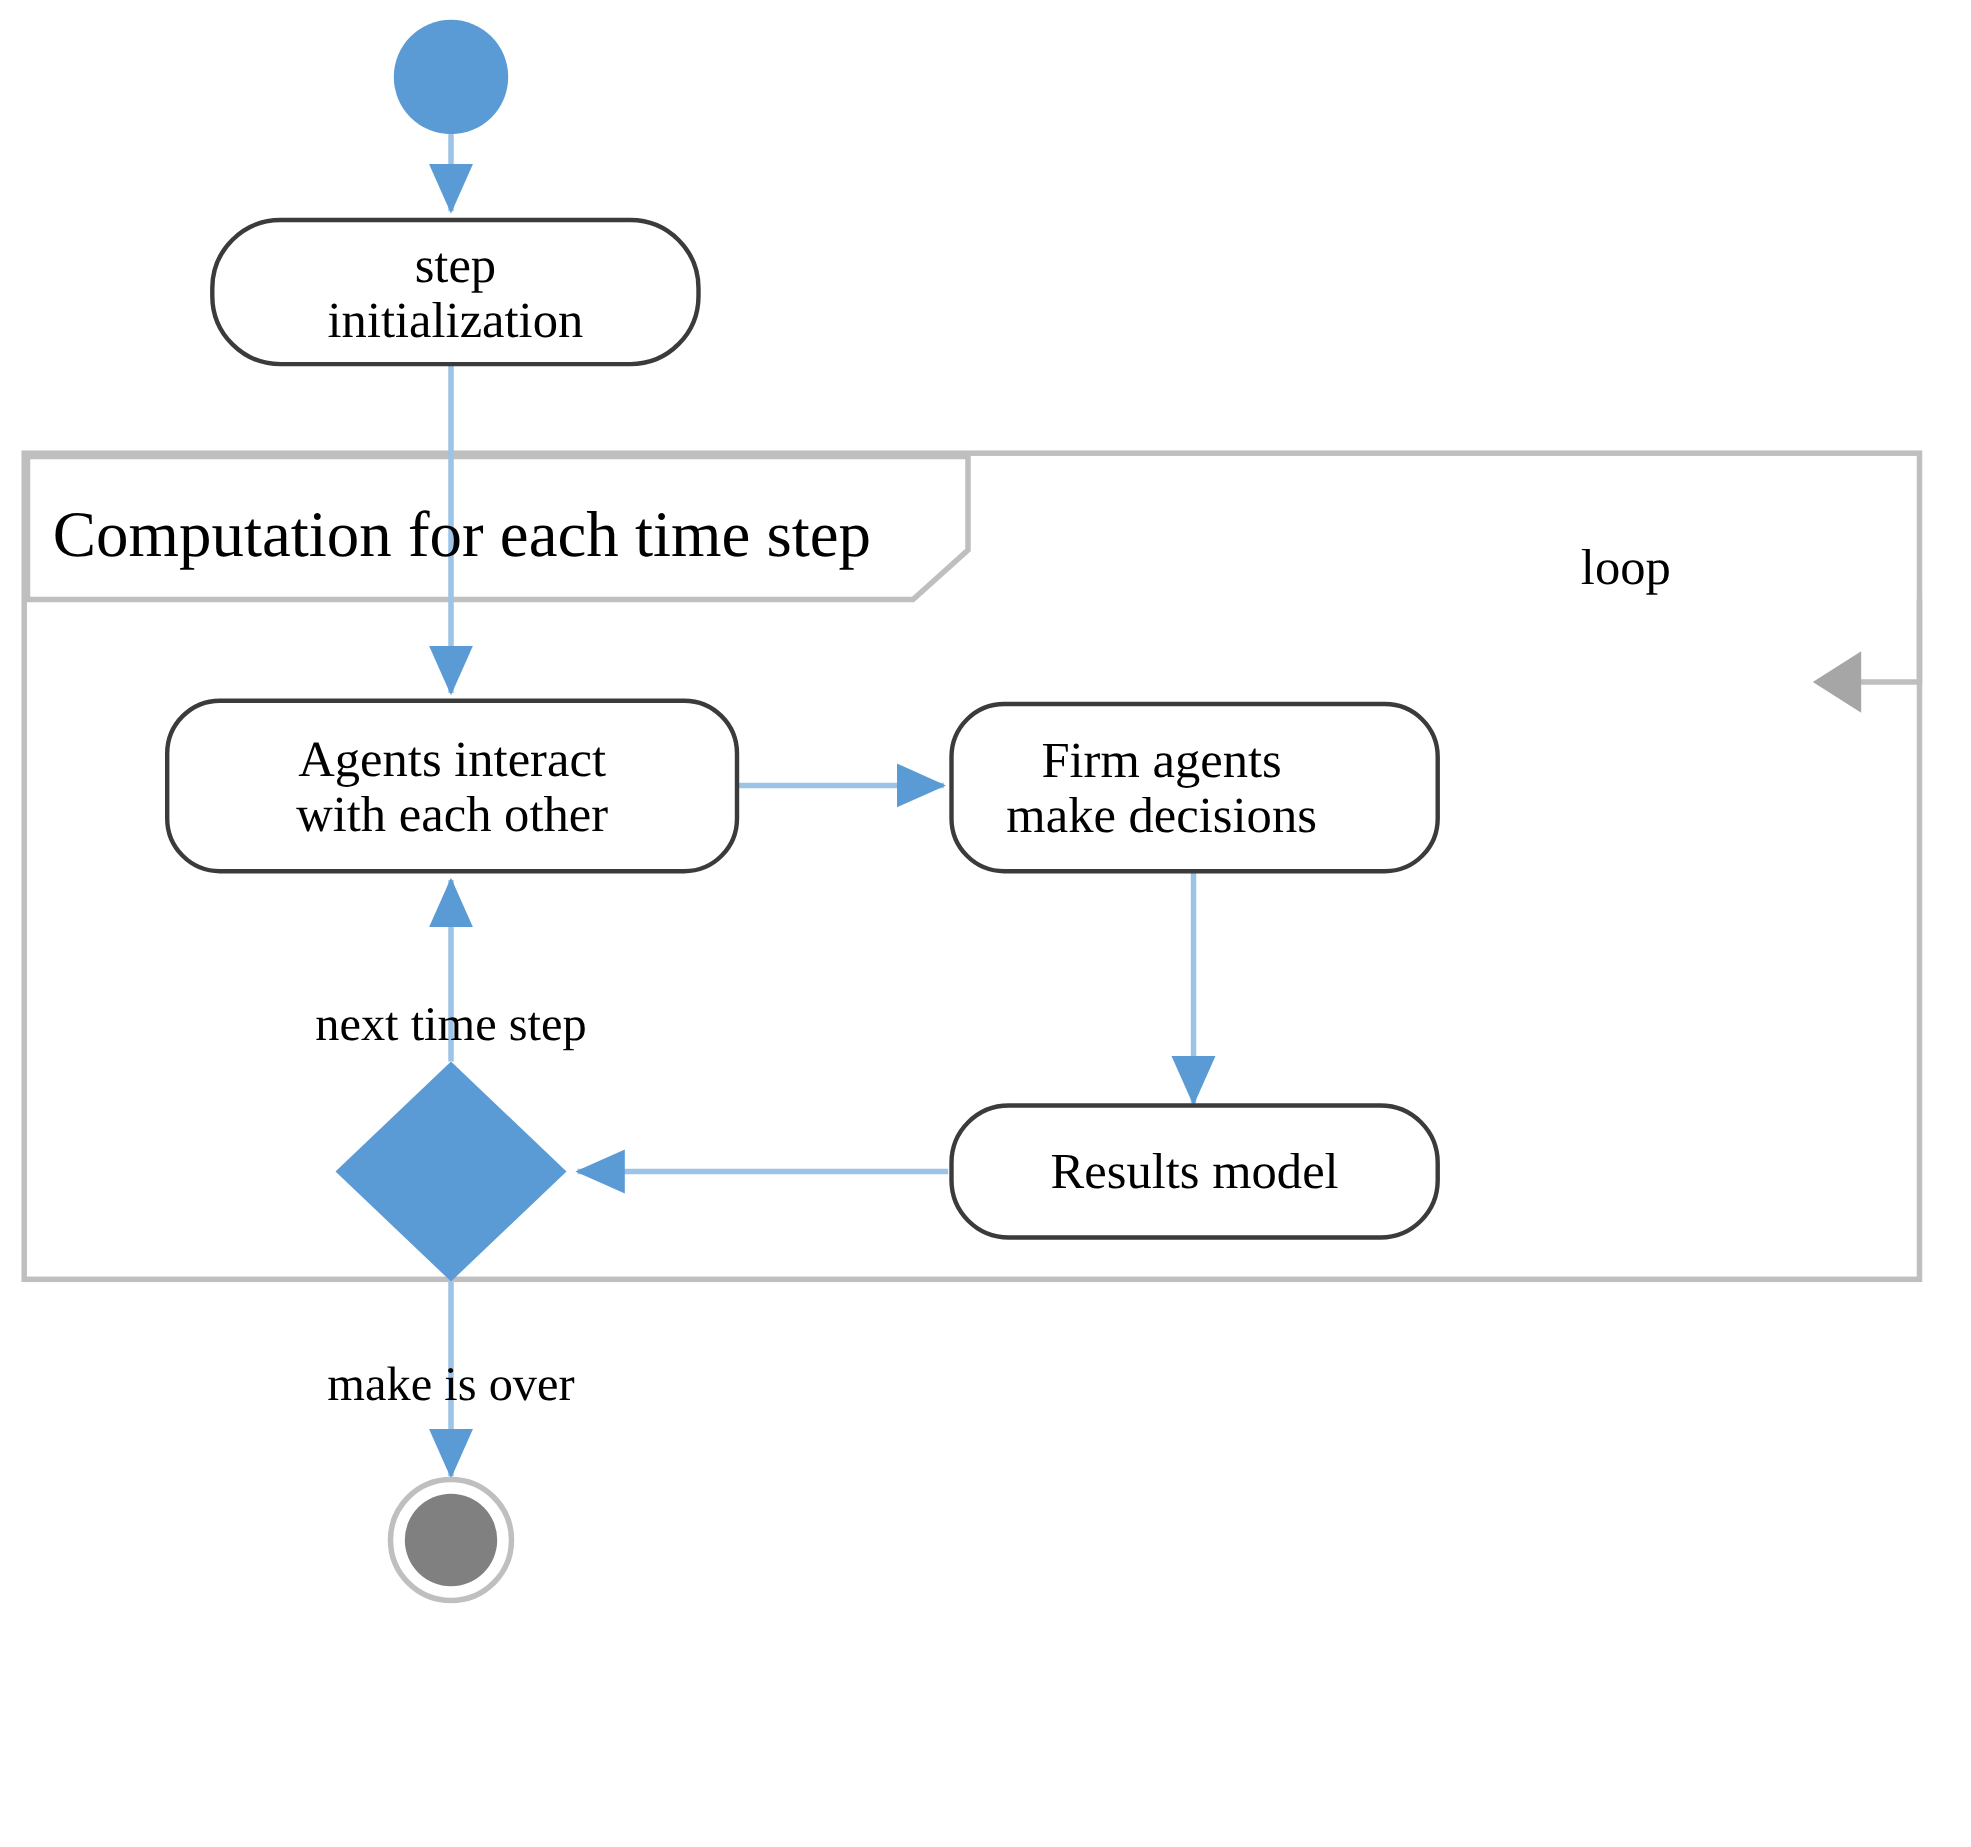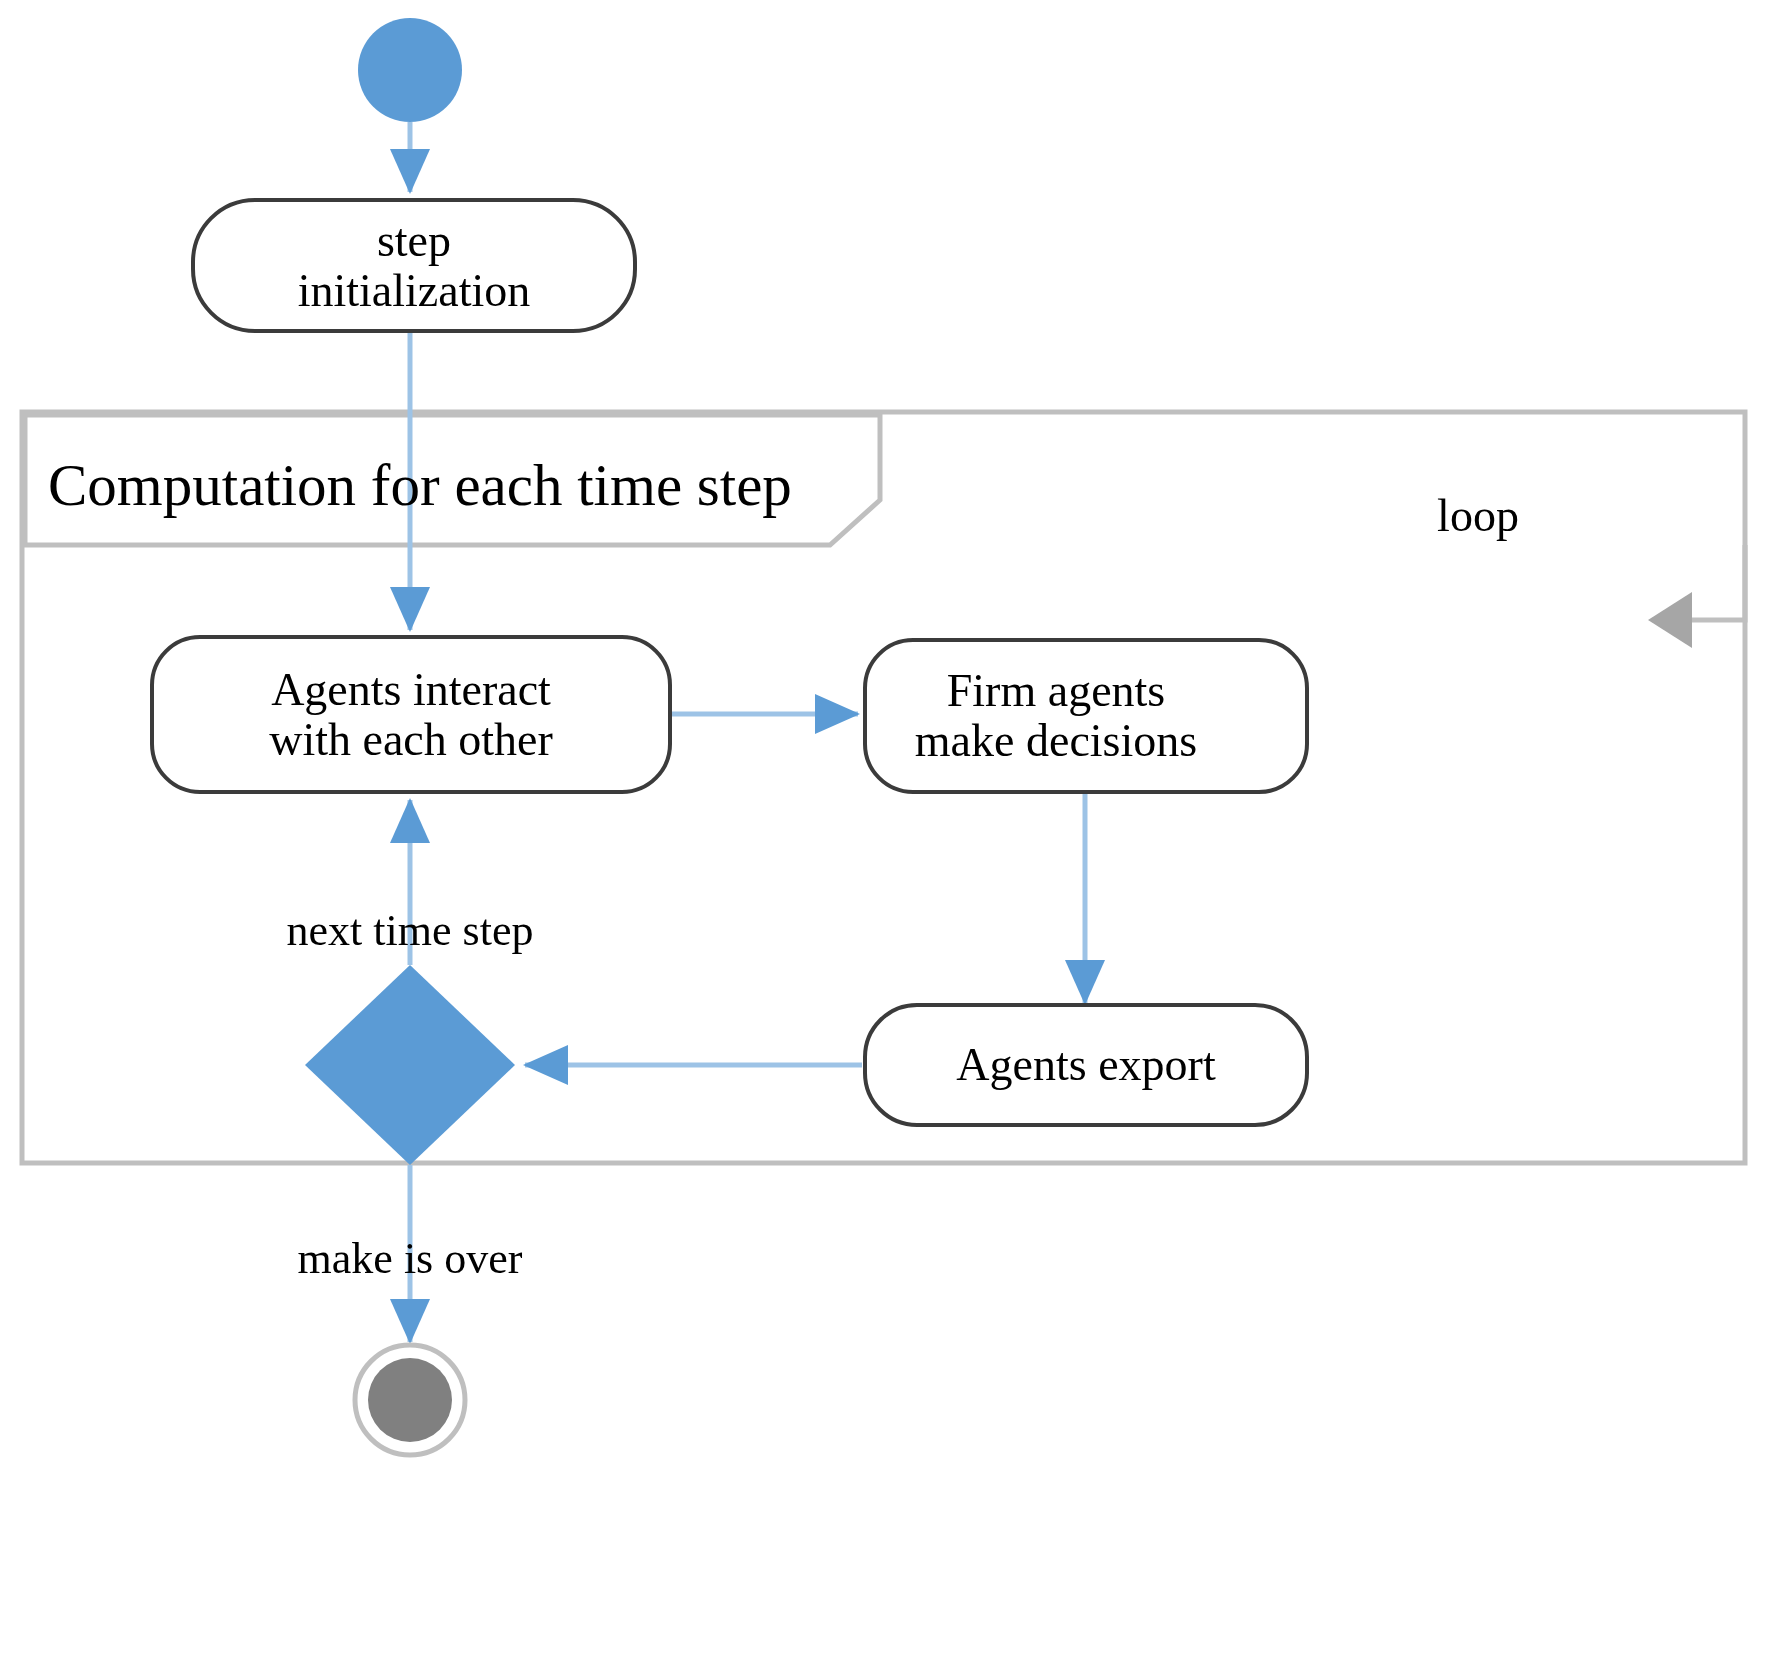--- a/index.html
+++ b/index.html
@@ -86,19 +86,19 @@
 
   <div class="nodeLabel t-act" style="left:193px;top:200px;width:442px;height:131px;">step
 initialization</div>
 
   <div class="nodeLabel t-act" style="left:152px;top:637px;width:518px;height:155px;">Agents interact
 with each other</div>
 
   <div class="nodeLabel t-act" style="left:835px;top:640px;width:442px;height:152px;">Firm agents
 make decisions</div>
 
-  <div class="nodeLabel t-act" style="left:865px;top:1005px;width:442px;height:120px;">Agents export</div>
+  <div class="nodeLabel t-act" style="left:865px;top:1005px;width:442px;height:120px;">Results model</div>
 
   <div class="edgeLabel t-edge" style="left:150px;top:855px;width:520px;height:60px;margin-top:45px;">next time step</div>
 
   <div class="edgeLabel t-edge" style="left:150px;top:1228px;width:520px;height:60px;">make is over</div>
 
 </div>
 
 </body></html>

